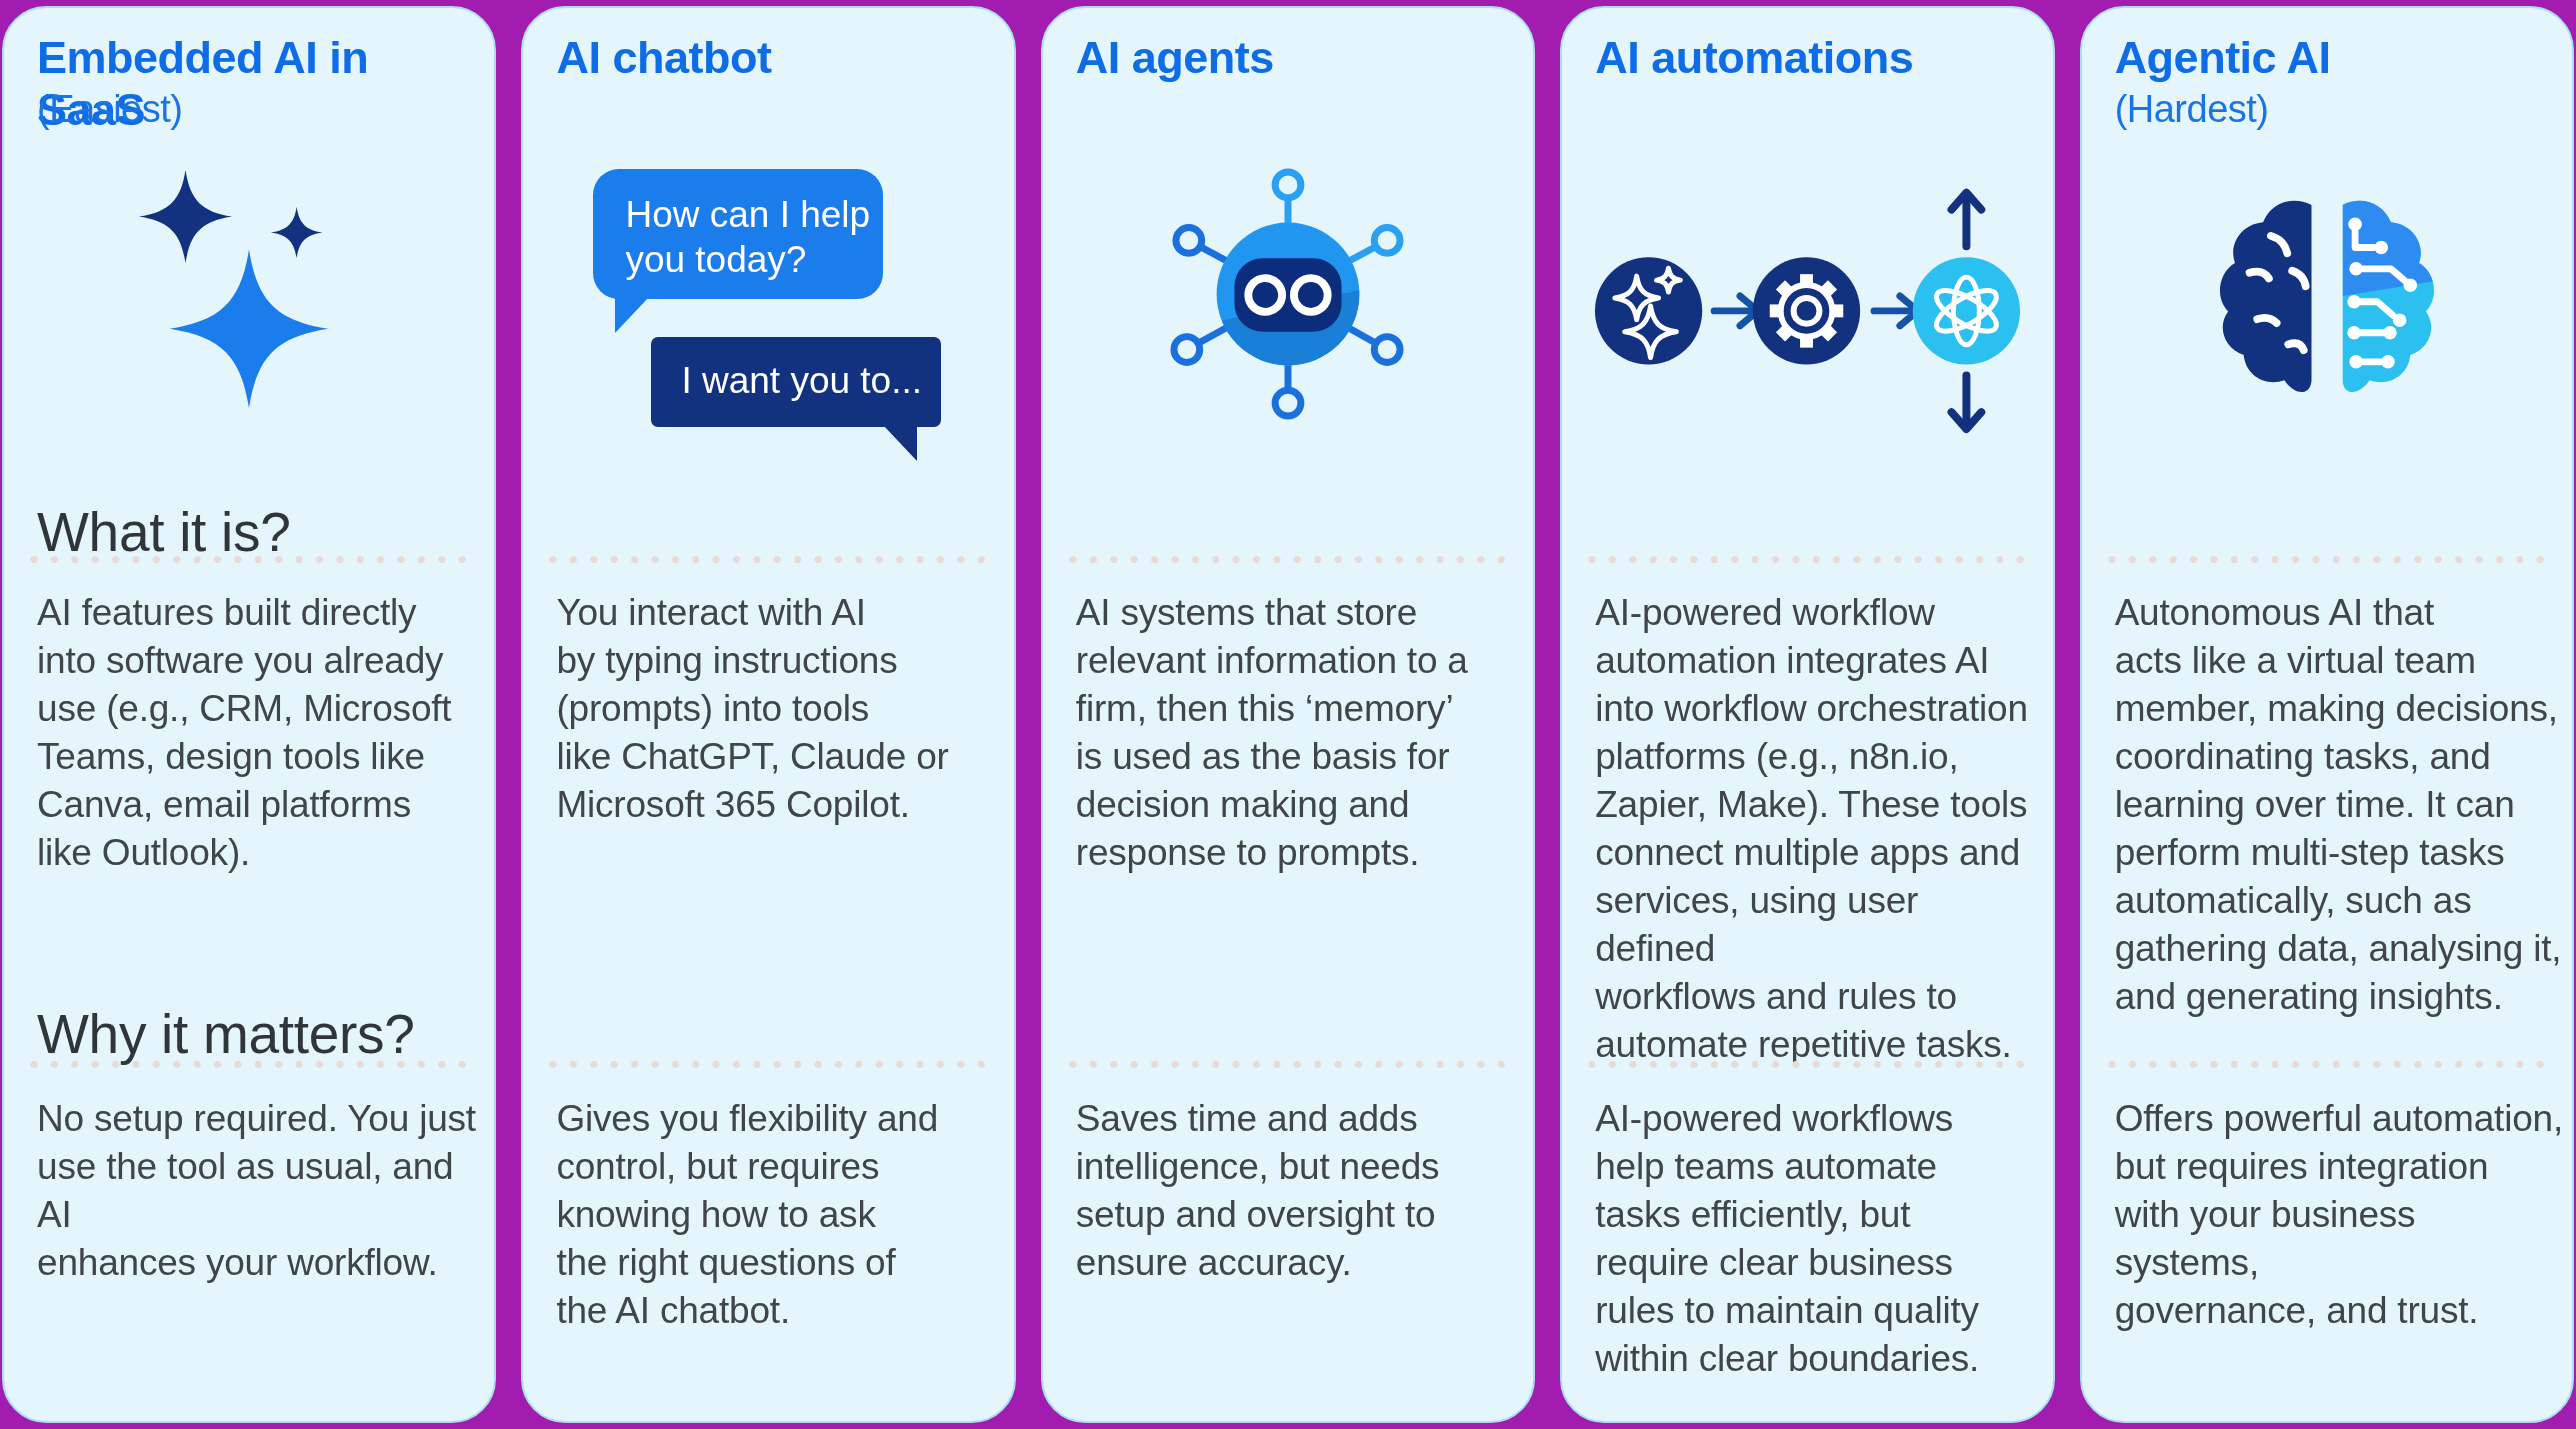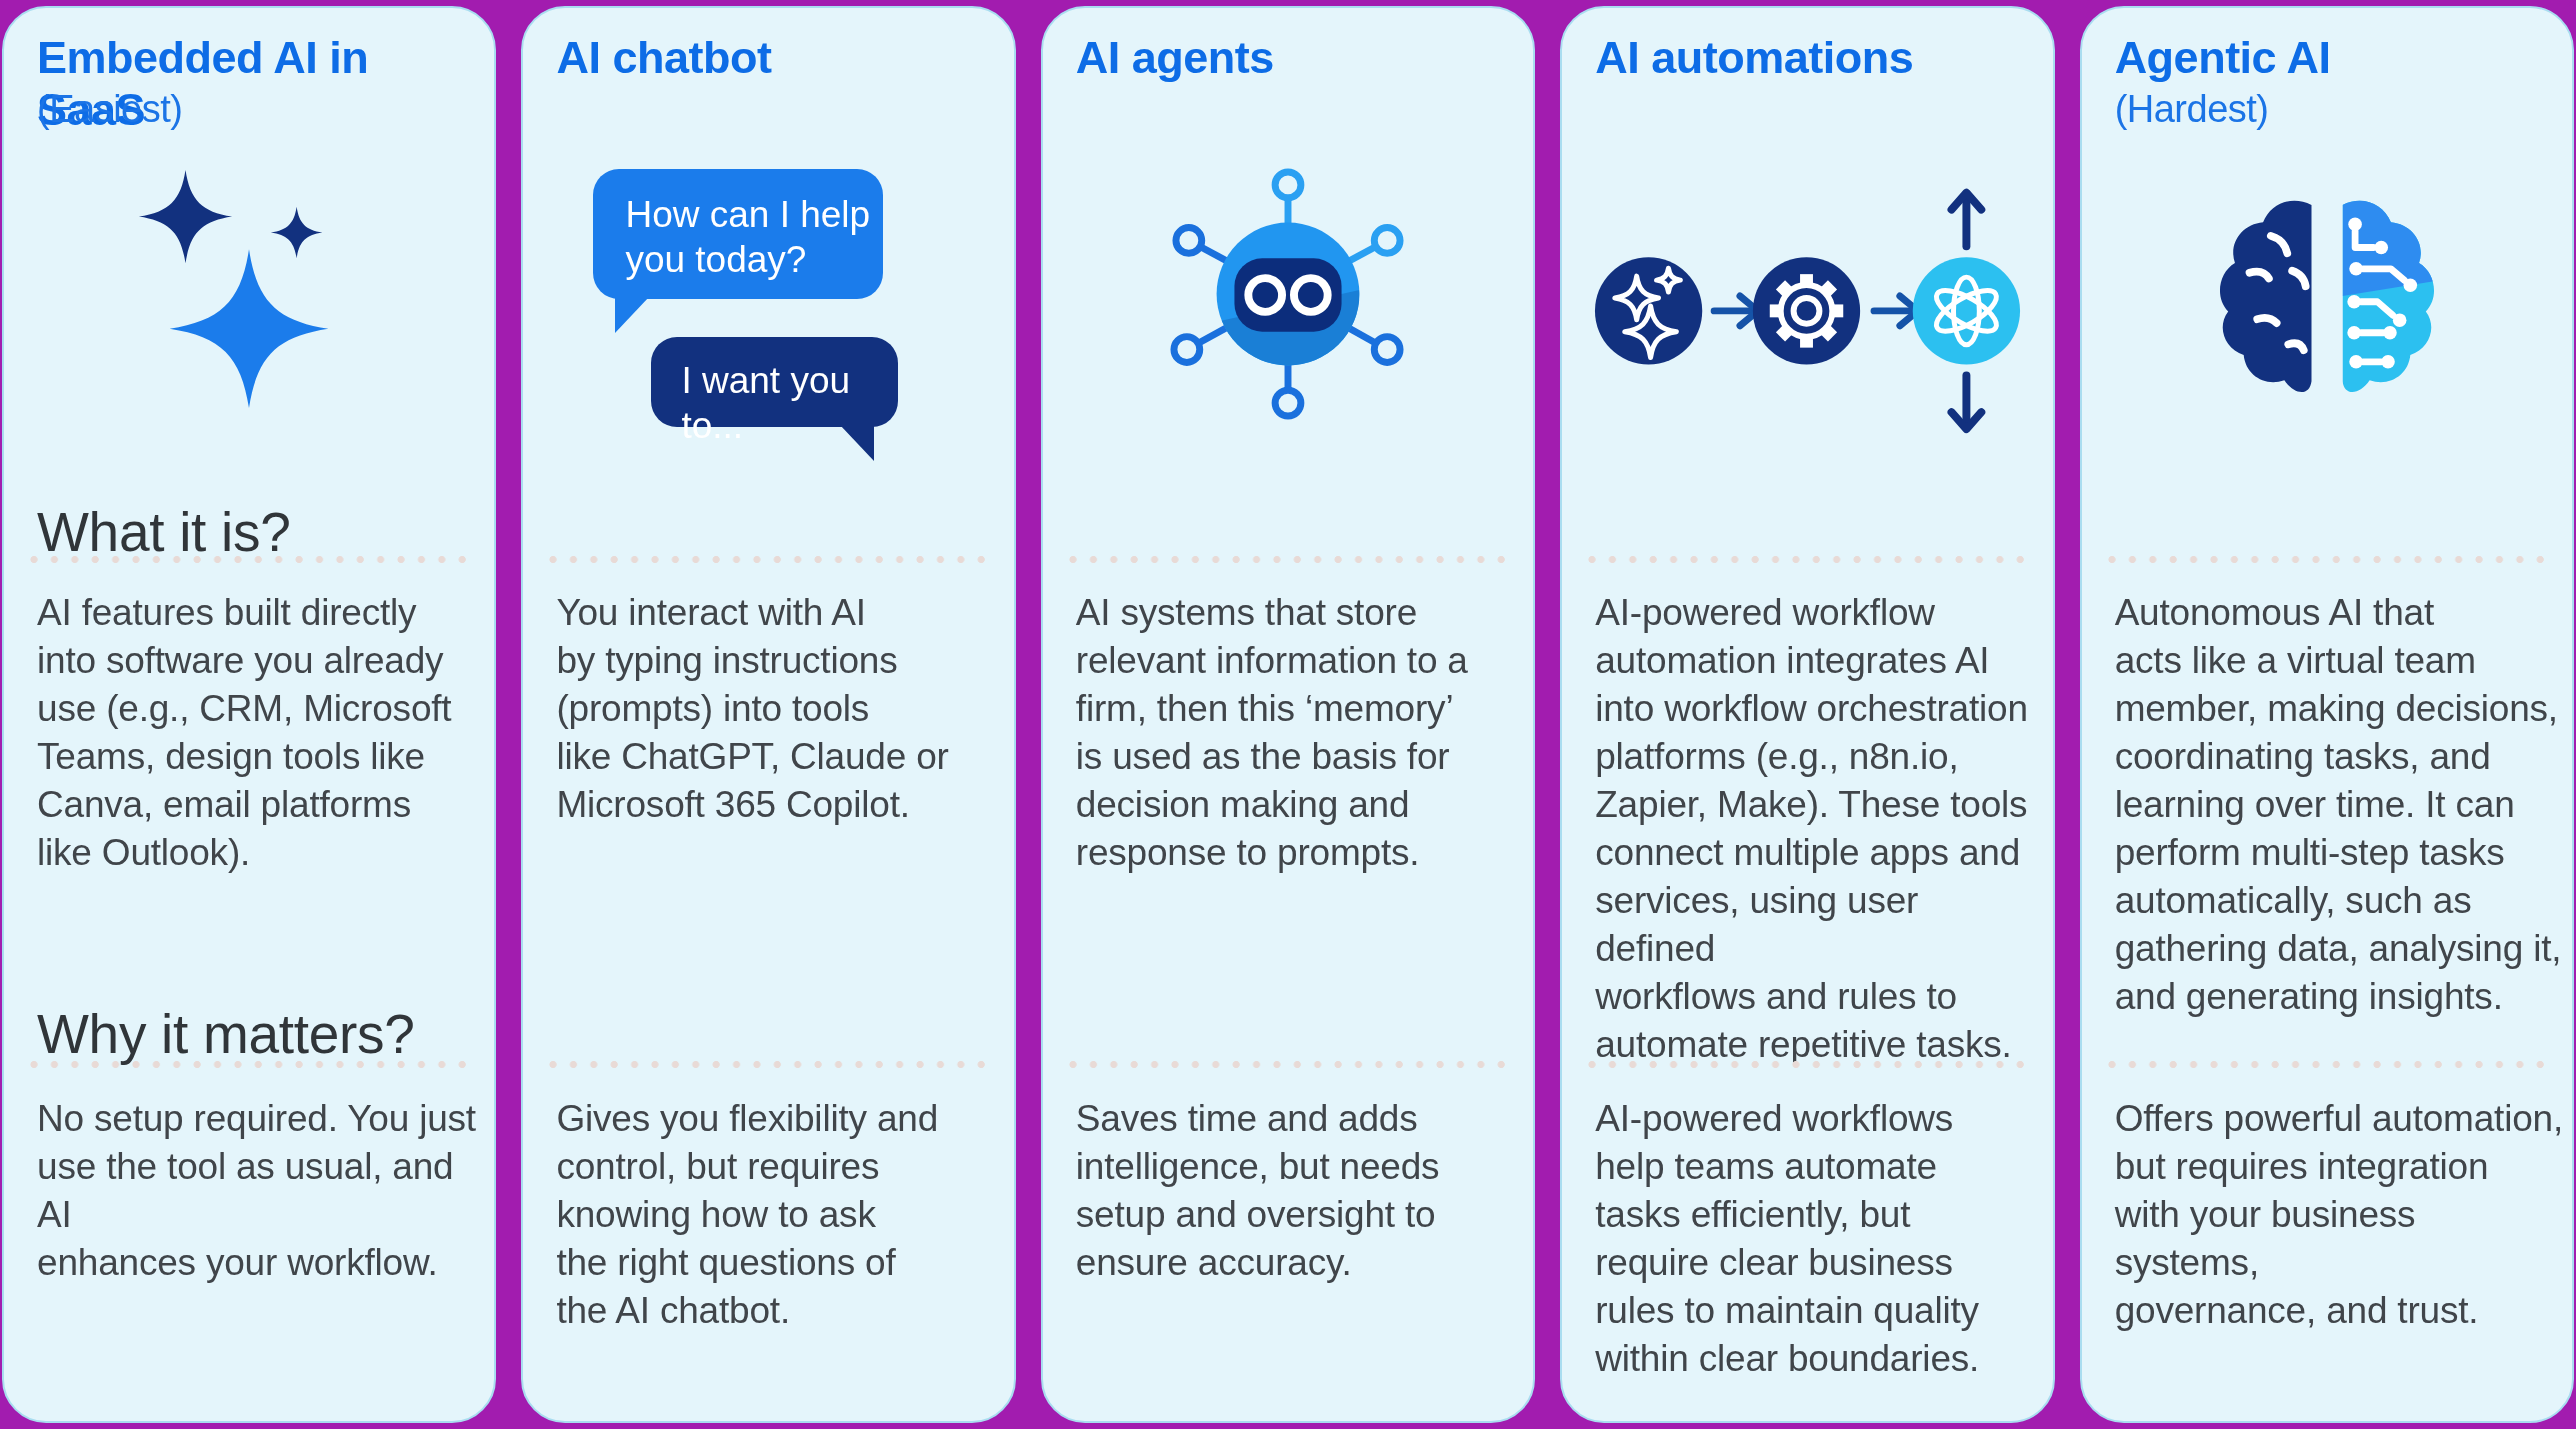--- a/index.html
+++ b/index.html
@@ -60,22 +60,22 @@
   .bubble{position:absolute; border-radius:26px; color:#ffffff; font-size:37px; line-height:45px; white-space:pre-line;}
   .bubble-bot{
     left:70px; top:70px; width:290px; height:130px;
     background:var(--bright-blue); padding:23px 0 0 32px;
   }
   .bubble-bot::after{
     content:""; position:absolute; left:22px; bottom:-34px; width:0; height:0;
     border-top:36px solid var(--bright-blue); border-right:34px solid transparent;
   }
   .bubble-user{
-    left:128px; top:238px; width:247px; height:90px;
-    background:var(--navy); padding:21px 0 0 30px;
+    left:128px; top:238px; width:290px; height:90px;
+    background:var(--navy); padding:21px 0 0 30px;border-radius:7px;
   }
   .bubble-user::after{
     content:""; position:absolute; right:24px; bottom:-34px; width:0; height:0;
     border-top:36px solid var(--navy); border-left:34px solid transparent;
   }
   .bubble-wrap{position:relative; width:100%; height:100%;}
 </style>
 </head>
 <body>
 

